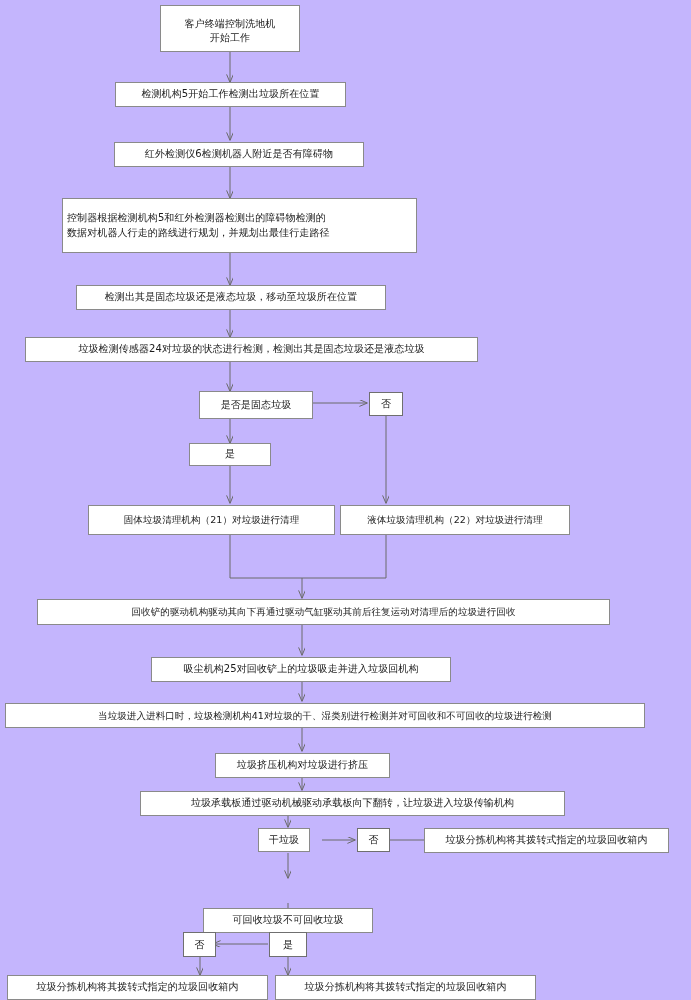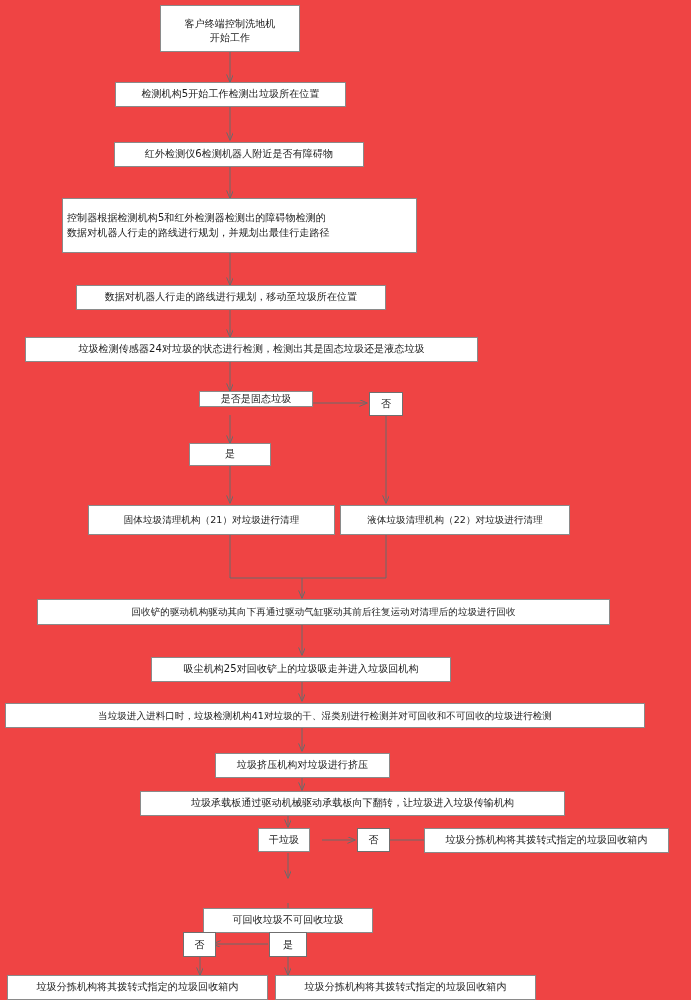--- a/index.html
+++ b/index.html
@@ -7,21 +7,21 @@
     padding: 0;
     background: #ffffff;
   }
   body {
     font-family: "DejaVu Sans", "Liberation Sans", sans-serif;
   }
   #flow-root {
     position: relative;
     width: 691px;
     height: 1000px;
-    background: #ef4444;
+    background: #c4b5fd;
     overflow: hidden;
   }
   #flow-svg {
     position: absolute;
     left: 0;
     top: 0;
     width: 691px;
     height: 1000px;
   }
   .node {
@@ -137,28 +137,28 @@
   <div class="node sm center" style="left:114px; top:142px; width:250px; height:25px;">
     <span class="line">红外检测仪6检测机器人附近是否有障碍物</span>
   </div>
 
   <div class="node sm" style="left:62px; top:198px; width:355px; height:55px;">
     <span class="line">控制器根据检测机构5和红外检测器检测出的障碍物检测的</span>
     <span class="line">数据对机器人行走的路线进行规划，并规划出最佳行走路径</span>
   </div>
 
   <div class="node sm center" style="left:76px; top:285px; width:310px; height:25px;">
-    <span class="line">数据对机器人行走的路线进行规划，移动至垃圾所在位置</span>
+    <span class="line">检测出其是固态垃圾还是液态垃圾，移动至垃圾所在位置</span>
   </div>
 
   <div class="node sm center" style="left:25px; top:337px; width:453px; height:25px;">
     <span class="line">垃圾检测传感器24对垃圾的状态进行检测，检测出其是固态垃圾还是液态垃圾</span>
   </div>
 
-  <div class="node sm center" style="left:199px; top:391px; width:114px; height:16px;">
+  <div class="node sm center" style="left:199px; top:391px; width:114px; height:28px;">
     <span class="line">是否是固态垃圾</span>
   </div>
 
   <div class="tiny" style="left:369px; top:392px; width:34px; height:24px;">
     <span>否</span>
   </div>
 
   <div class="node sm center" style="left:189px; top:443px; width:82px; height:23px;">
     <span class="line">是</span>
   </div>

